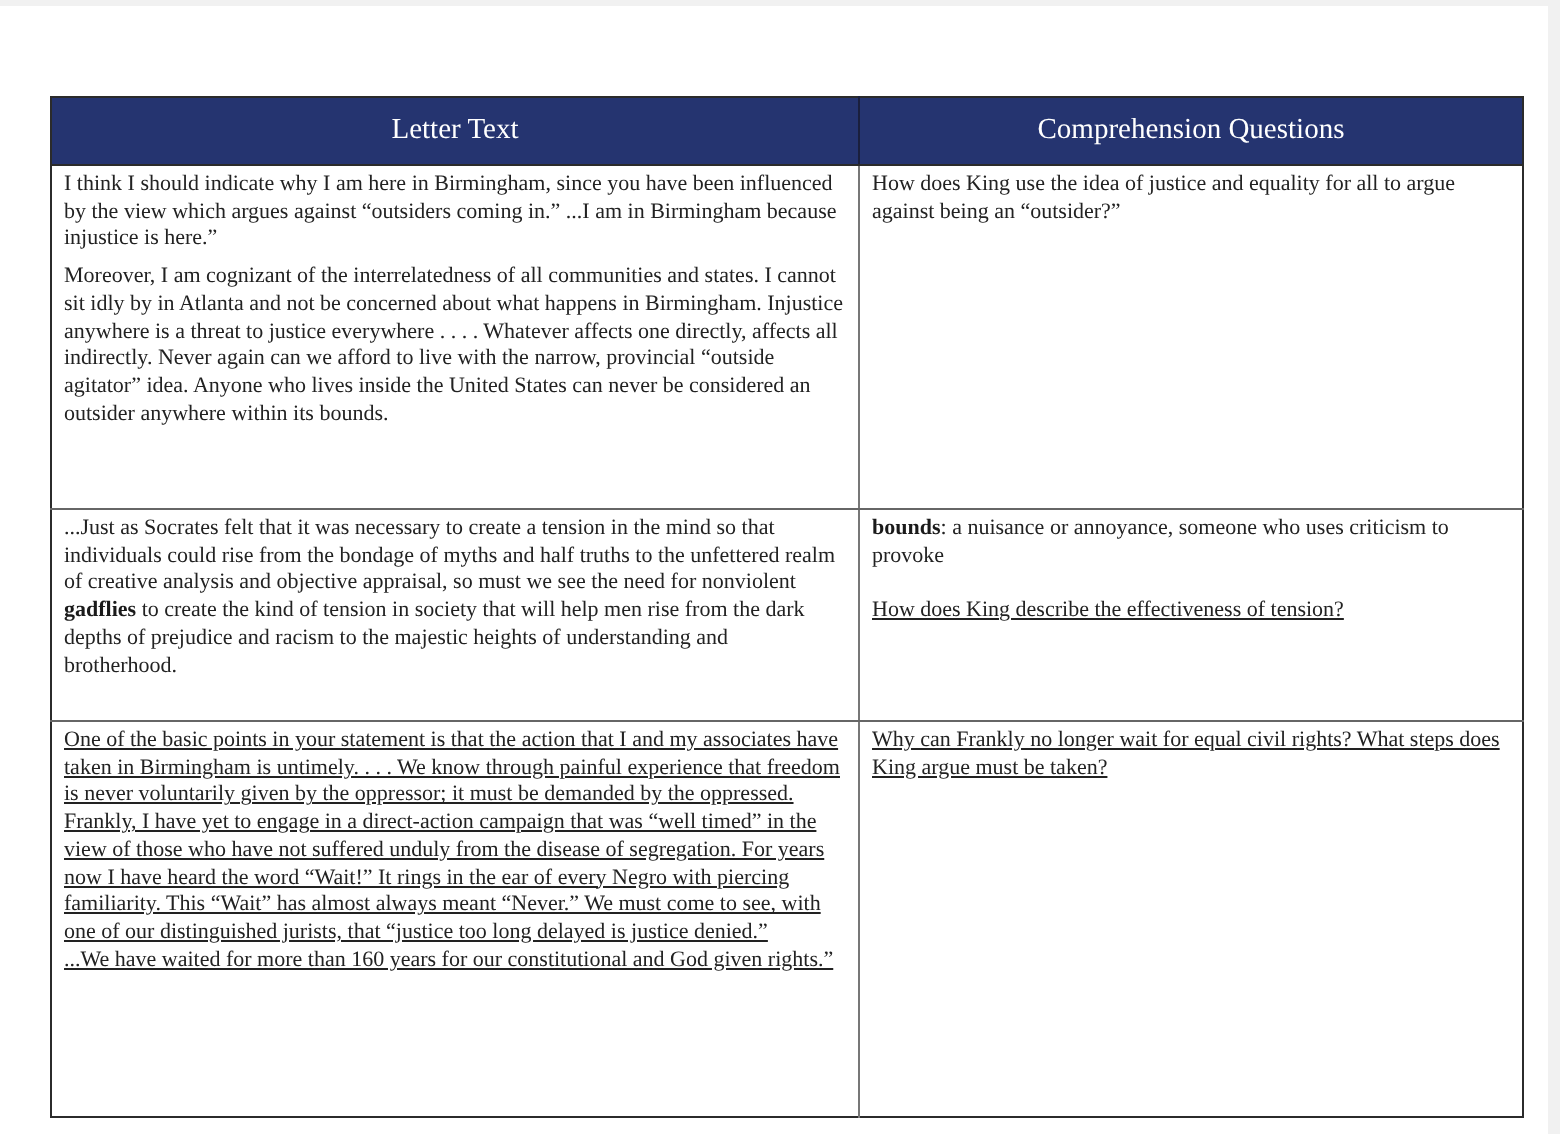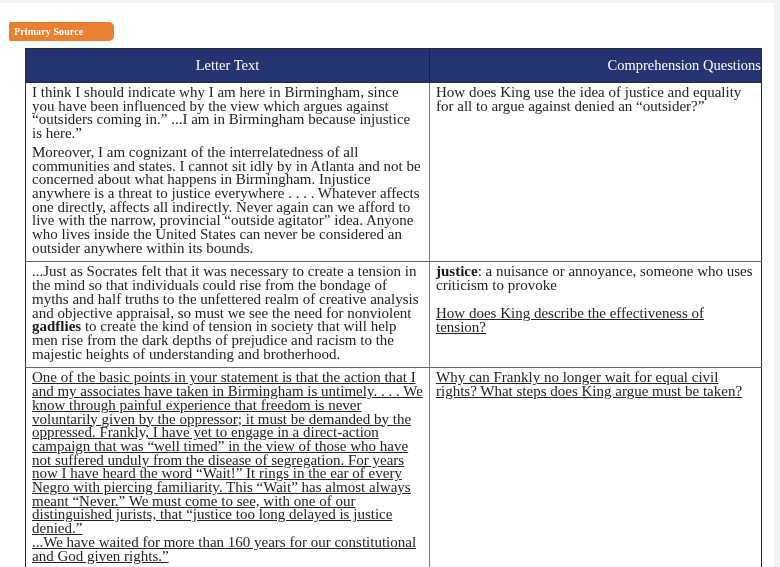--- a/index.html
+++ b/index.html
@@ -39,24 +39,24 @@
       background: #253470;
       color: #ffffff;
       font-weight: normal;
       font-size: 14.5px;
       height: 33px;
       padding: 0;
       text-align: center;
       border-right: 1px solid #1a1f3d;
       border-bottom: 1.5px solid #2b2b2b;
     }
-    table.src th:last-child { border-right: none; text-align: right; }
+    table.src th:last-child { border-right: none; }
     table.src td {
       vertical-align: top;
-      font-size: 15px;
+      font-size: 11px;
       line-height: 13.7px;
       color: #222222;
       padding: 3px 6px 6px 6px;
       border-right: 1px solid #777777;
       border-bottom: 1.5px solid #666666;
     }
     table.src td:last-child { border-right: none; }
     col.c1 { width: 404px; }
     col.c2 { width: 332px; }
     tr.r1 td { height: 162px; }
@@ -65,49 +65,48 @@
     tr.r3 td { border-bottom: none; }
     .para { margin: 0; }
     .para + .para { margin-top: 5px; }
     .q + .q { margin-top: 14px; text-decoration: underline; }
     b { font-weight: bold; color: #1a1a1a; }
   </style>
 </head>
 <body>
 
 <div class="page">
-  <div class="tab">Primary Source</div>
 
   <table class="src">
     <colgroup>
         <col class="c1">
         <col class="c2">
       </colgroup>
     <thead>
       <tr>
         <th>Letter Text</th>
         <th>Comprehension Questions</th>
       </tr>
     </thead>
     <tbody>
       <tr class="r1">
         <td>
           <p class="para">I think I should indicate why I am here in Birmingham, since you have been influenced by the view which argues against “outsiders coming in.” ...I am in Birmingham because injustice is here.”</p>
           <p class="para">Moreover, I am cognizant of the interrelatedness of all communities and states. I cannot sit idly by in Atlanta and not be concerned about what happens in Birmingham. Injustice anywhere is a threat to justice everywhere . . . . Whatever affects one directly, affects all indirectly. Never again can we afford to live with the narrow, provincial “outside agitator” idea. Anyone who lives inside the United States can never be considered an outsider anywhere within its bounds.</p>
         </td>
         <td>
-          <p class="para q">How does King use the idea of justice and equality for all to argue against denied an “outsider?”</p>
+          <p class="para q">How does King use the idea of justice and equality for all to argue against being an “outsider?”</p>
         </td>
       </tr>
       <tr class="r2">
         <td>
           <p class="para"><span>...Just as Socrates felt that it was necessary to create a tension in the mind so that individuals could rise from the bondage of myths and half truths to the unfettered realm of creative analysis and objective appraisal, so must we see the need for nonviolent </span><b>gadflies</b><span> to create the kind of tension in society that will help men rise from the dark depths of prejudice and racism to the majestic heights of understanding and brotherhood.</span></p>
         </td>
         <td>
-          <p class="para q"><b>justice</b><span>: a nuisance or annoyance, someone who uses criticism to provoke</span></p>
+          <p class="para q"><b>bounds</b><span>: a nuisance or annoyance, someone who uses criticism to provoke</span></p>
           <p class="para q">How does King describe the effectiveness of tension?</p>
         </td>
       </tr>
       <tr class="r3">
         <td>
           <p class="para" style="margin:0">One of the basic points in your statement is that the action that I and my associates have taken in Birmingham is untimely. . . . We know through painful experience that freedom is never voluntarily given by the oppressor; it must be demanded by the oppressed. Frankly, I have yet to engage in a direct-action campaign that was “well timed” in the view of those who have not suffered unduly from the disease of segregation. For years now I have heard the word “Wait!” It rings in the ear of every Negro with piercing familiarity. This “Wait” has almost always meant “Never.” We must come to see, with one of our distinguished jurists, that “justice too long delayed is justice denied.”</p>
           <p class="para" style="margin:0">...We have waited for more than 160 years for our constitutional and God given rights.”</p>
         </td>
         <td>
           <p class="para q">Why can Frankly no longer wait for equal civil rights? What steps does King argue must be taken?</p>

